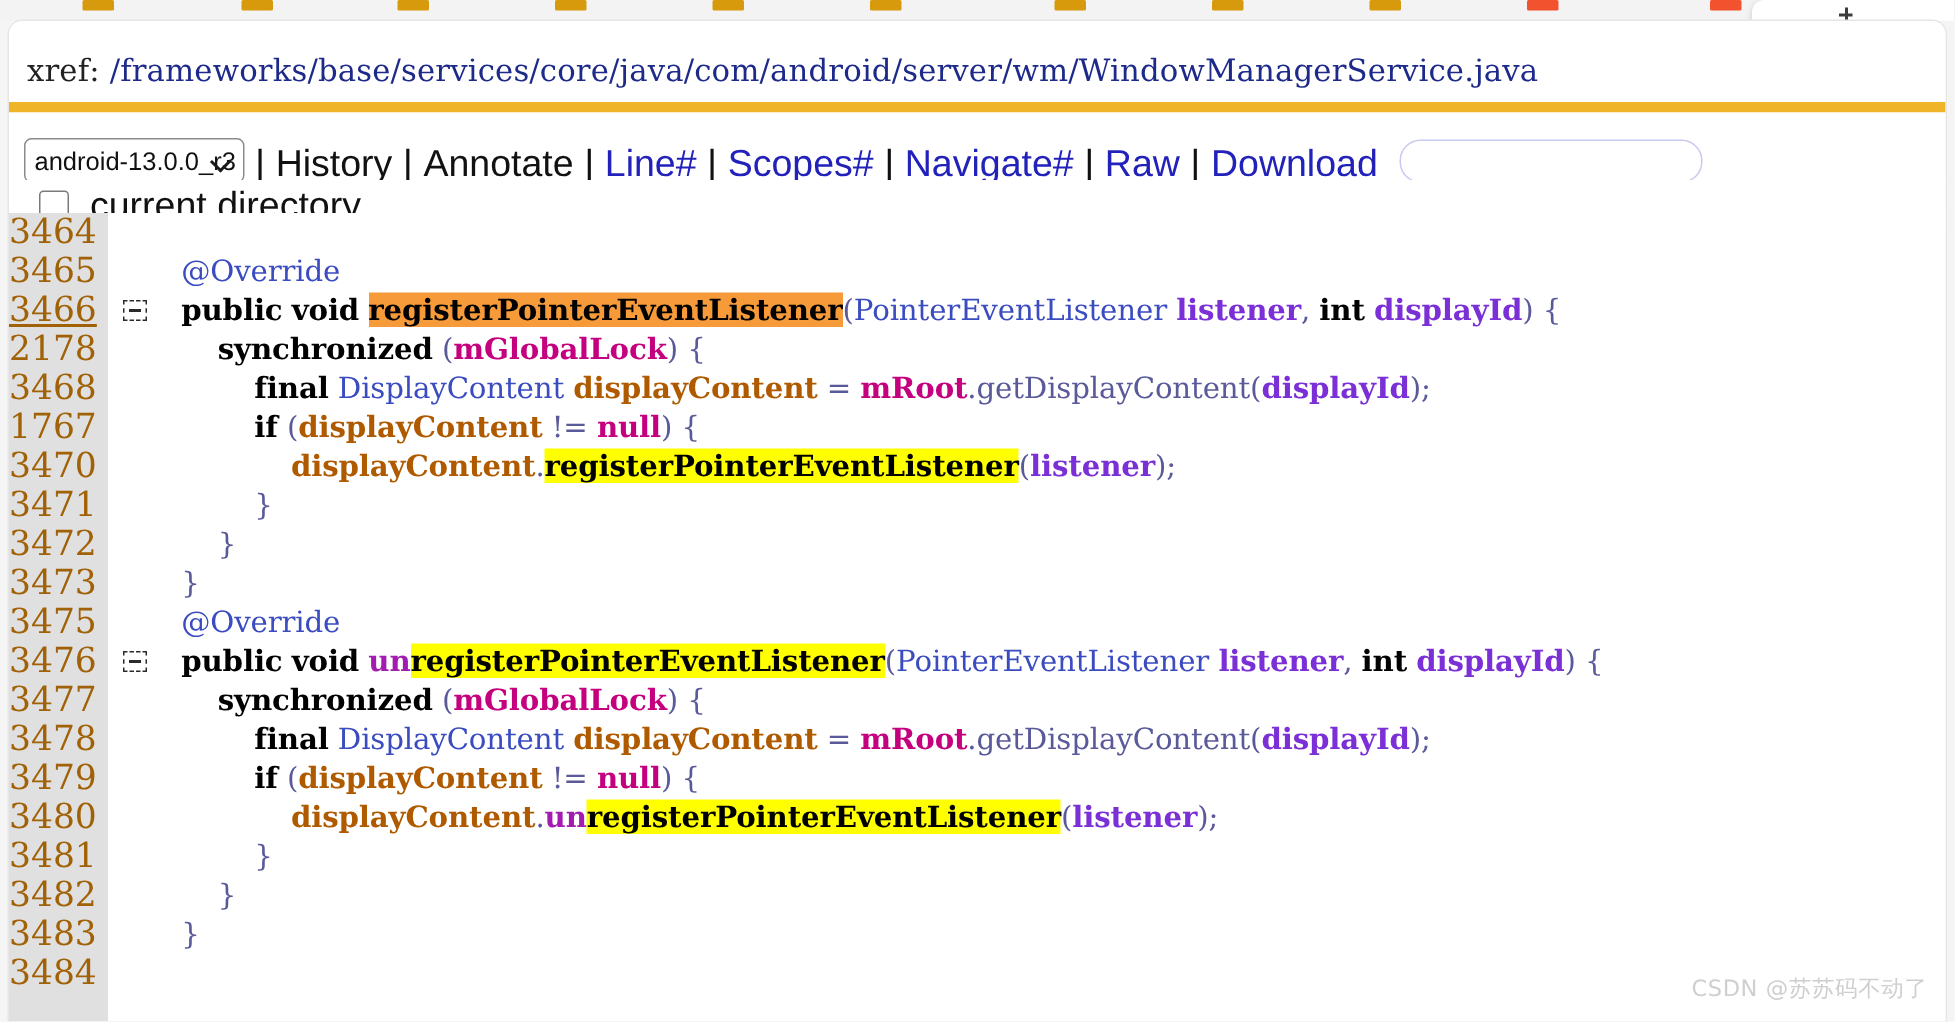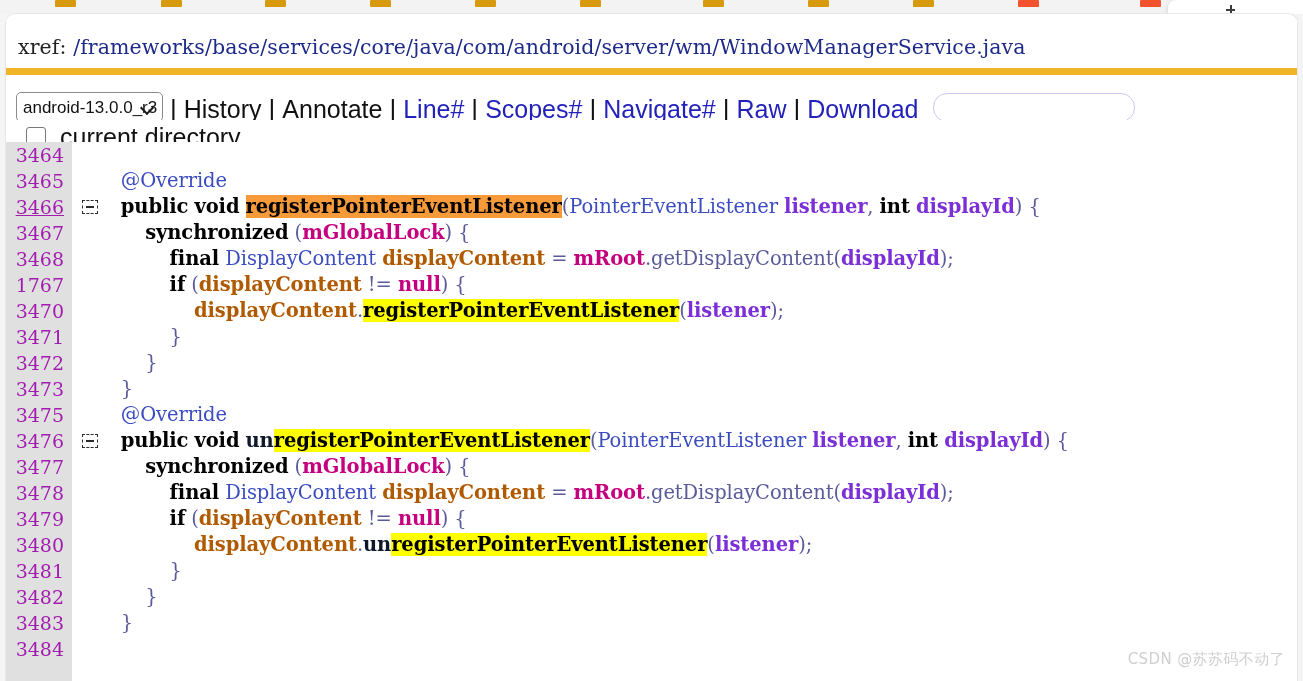--- a/index.html
+++ b/index.html
@@ -52,41 +52,41 @@
   .cbox{margin-left:20px;width:20px;height:20px;border:1.6px solid #7a7a7a;border-radius:3px;background:#fff;
         -webkit-appearance:none;appearance:none;outline:none;}
   .cblabel{margin-left:11px;font-size:25px;color:#111;font-family:"Liberation Sans",sans-serif;line-height:1;}
 
   
   .codearea{position:absolute;left:0;top:128px;width:1291px;height:539px;background:#ffffff;overflow:hidden;}
   .gutterbg{position:absolute;left:0;top:0;width:66px;height:539px;background:#e0e0e0;}
   .coderows{position:absolute;left:0;top:0;width:1291px;
             font-family:"DejaVu Serif","Liberation Serif",serif;font-size:18px;}
   .row{position:relative;height:26px;line-height:26px;white-space:pre;}
-  .lnum{position:absolute;left:0;top:0;width:58px;text-align:right;color:#a21caf;
-        font-family:"DejaVu Serif","Liberation Serif",serif;font-size:19px;}
+  .lnum{position:absolute;left:0;top:0;width:58px;text-align:right;color:#a16207;
+        font-family:"DejaVu Serif","Liberation Serif",serif;font-size:23px;}
   .lnum.anchor{text-decoration:underline;}
   .fold{position:absolute;left:76px;top:6px;width:16px;height:14px;
         border:1.6px dashed #2b2b2b;box-sizing:border-box;}
   .fold i{position:absolute;left:3px;top:5px;width:8px;height:1.6px;background:#2b2b2b;display:block;}
   .code{position:absolute;left:66px;top:0;color:#1d1d1d;font-size:19.5px;
         font-family:"DejaVu Serif","Liberation Serif",serif;letter-spacing:-0.1px;}
 
   
   .k   {color:#000000;font-weight:bold;text-align:center;}           
   .t   {color:#3b4cc0;}                            
   .fld {color:#c5007f;font-weight:bold;}           
   .loc {color:#b05a00;font-weight:bold;}           
   .par {color:#7b2fd6;font-weight:bold;}           
   .ann {color:#3b4cc0;}                            
   .pl  {color:#5a5a9a;}                            
   .nul {color:#c5007f;font-weight:bold;}
   .hl-o{background:#f79b3a;color:#000;font-weight:bold;}
   .hl-y{background:#ffff00;color:#000;font-weight:bold;}
-  .blu {color:#0f172a;font-weight:bold;}
+  .blu {color:#a21caf;font-weight:bold;}
 
   
   .watermark{position:absolute;right:12px;bottom:12px;font-size:15px;color:#cfcfcf;
              font-family:"DejaVu Sans",sans-serif;letter-spacing:.4px;}
 </style>
 </head>
 <body>
 
 <div id="root">
 
@@ -144,21 +144,21 @@
       <input class="cbox" type="checkbox" style="">
       <span class="cblabel">current directory</span>
     </div>
 
     <div class="codearea">
       <div class="gutterbg"></div>
       <div class="coderows" id="coderows">
           <div class="row"><span class="lnum">3464</span><span class="code"></span></div>
           <div class="row"><span class="lnum">3465</span><span class="code"><span class="pl">        </span><span class="ann">@Override</span></span></div>
           <div class="row"><span class="lnum anchor">3466</span><span class="fold"><i></i></span><span class="code"><span class="pl">        </span><span class="k">public</span><span class="pl"> </span><span class="k">void</span><span class="pl"> </span><span class="hl-o">registerPointerEventListener</span><span class="pl">(</span><span class="t">PointerEventListener</span><span class="pl"> </span><span class="par">listener</span><span class="pl">, </span><span class="k">int</span><span class="pl"> </span><span class="par">displayId</span><span class="pl">) {</span></span></div>
-          <div class="row"><span class="lnum">3467</span><span class="code"><span class="pl">            </span><span class="k">synchronized</span><span class="pl"> (</span><span class="fld">mGlobalLock</span><span class="pl">) {</span></span></div>
+          <div class="row"><span class="lnum">2178</span><span class="code"><span class="pl">            </span><span class="k">synchronized</span><span class="pl"> (</span><span class="fld">mGlobalLock</span><span class="pl">) {</span></span></div>
           <div class="row"><span class="lnum">3468</span><span class="code"><span class="pl">                </span><span class="k">final</span><span class="pl"> </span><span class="t">DisplayContent</span><span class="pl"> </span><span class="loc">displayContent</span><span class="pl"> = </span><span class="fld">mRoot</span><span class="pl">.</span><span class="pl">getDisplayContent</span><span class="pl">(</span><span class="par">displayId</span><span class="pl">);</span></span></div>
           <div class="row"><span class="lnum">1767</span><span class="code"><span class="pl">                </span><span class="k">if</span><span class="pl"> (</span><span class="loc">displayContent</span><span class="pl"> != </span><span class="nul">null</span><span class="pl">) {</span></span></div>
           <div class="row"><span class="lnum">3470</span><span class="code"><span class="pl">                    </span><span class="loc">displayContent</span><span class="pl">.</span><span class="hl-y">registerPointerEventListener</span><span class="pl">(</span><span class="par">listener</span><span class="pl">);</span></span></div>
           <div class="row"><span class="lnum">3471</span><span class="code"><span class="pl">                }</span></span></div>
           <div class="row"><span class="lnum">3472</span><span class="code"><span class="pl">            }</span></span></div>
           <div class="row"><span class="lnum">3473</span><span class="code"><span class="pl">        }</span></span></div>
           <div class="row"><span class="lnum">3475</span><span class="code"><span class="pl">        </span><span class="ann">@Override</span></span></div>
           <div class="row"><span class="lnum">3476</span><span class="fold"><i></i></span><span class="code"><span class="pl">        </span><span class="k">public</span><span class="pl"> </span><span class="k">void</span><span class="pl"> </span><span class="blu">un</span><span class="hl-y">registerPointerEventListener</span><span class="pl">(</span><span class="t">PointerEventListener</span><span class="pl"> </span><span class="par">listener</span><span class="pl">, </span><span class="k">int</span><span class="pl"> </span><span class="par">displayId</span><span class="pl">) {</span></span></div>
           <div class="row"><span class="lnum">3477</span><span class="code"><span class="pl">            </span><span class="k">synchronized</span><span class="pl"> (</span><span class="fld">mGlobalLock</span><span class="pl">) {</span></span></div>
           <div class="row"><span class="lnum">3478</span><span class="code"><span class="pl">                </span><span class="k">final</span><span class="pl"> </span><span class="t">DisplayContent</span><span class="pl"> </span><span class="loc">displayContent</span><span class="pl"> = </span><span class="fld">mRoot</span><span class="pl">.</span><span class="pl">getDisplayContent</span><span class="pl">(</span><span class="par">displayId</span><span class="pl">);</span></span></div>

